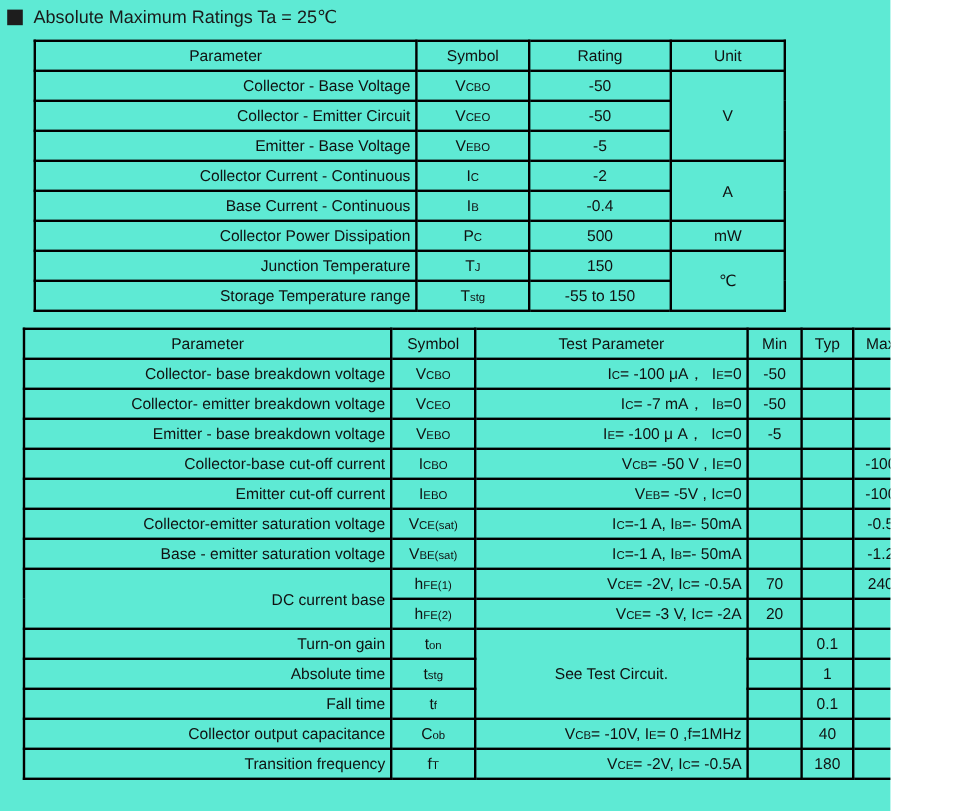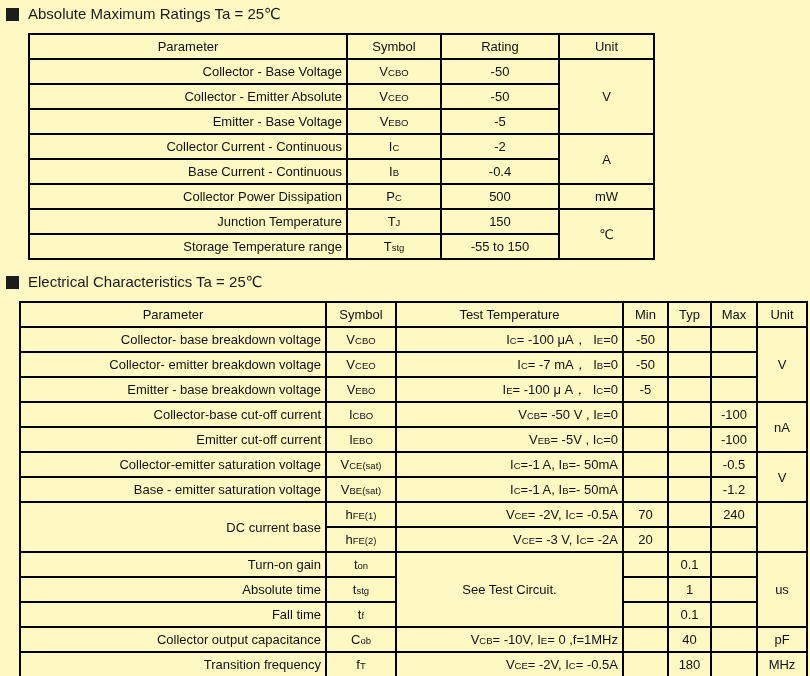--- a/index.html
+++ b/index.html
@@ -1,18 +1,18 @@
 <!DOCTYPE html>
 <html><head>
 <meta charset="utf-8">
 <style>
   html,body { margin:0; padding:0; background:#ffffff; }
   .page {
-    position:relative; width:810px; height:676px; overflow:hidden;
-    background:#fef9c3; color:#111;
+    position:relative; width:742px; height:676px; overflow:hidden;
+    background:#5eead4; color:#111;
     font-family:"Liberation Sans","DejaVu Sans",sans-serif;
     font-size:13px; padding-top:5px; box-sizing:border-box;
   }
   .sec-title { display:flex; align-items:center; gap:9px; margin-left:6px; font-size:15px; color:#1a1a1a; }
   .marker { width:13px; height:13px; background:#1d1d1d; flex:0 0 auto; }
   table { border-collapse:collapse; table-layout:fixed; }
   tr { height:25px; }
   th, td {
     border:2px solid #000; padding:0 4px; text-align:center; vertical-align:middle;
     font-weight:400; font-size:13px; color:#111; overflow:hidden; white-space:nowrap;
@@ -49,21 +49,21 @@
           </tr>
         </thead>
         <tbody>
           <tr>
             <td class="left">Collector - Base Voltage</td>
             <td><span>V</span><span class="sub">CBO</span></td>
             <td>-50</td>
             <td rowspan="3">V</td>
           </tr>
           <tr>
-            <td class="left">Collector - Emitter Absolute</td>
+            <td class="left">Collector - Emitter Circuit</td>
             <td><span>V</span><span class="sub">CEO</span></td>
             <td>-50</td>
           </tr>
           <tr>
             <td class="left">Emitter - Base Voltage</td>
             <td><span>V</span><span class="sub">EBO</span></td>
             <td>-5</td>
           </tr>
           <tr>
             <td class="left">Collector Current  - Continuous</td>
@@ -91,39 +91,35 @@
           <tr>
             <td class="left">Storage Temperature range</td>
             <td><span>T</span><span class="sub">stg</span></td>
             <td>-55 to 150</td>
           </tr>
         </tbody>
       </table>
   </div>
 
   <div class="section sec2">
-    <div class="sec-title">
-      <span class="marker"></span>
-      <span>Electrical Characteristics Ta = 25℃</span>
-    </div>
     <table class="t2">
         <colgroup>
           <col style="width: 306px;">
           <col style="width: 70px;">
           <col style="width: 227px;">
           <col style="width: 45px;">
           <col style="width: 43px;">
           <col style="width: 46px;">
           <col style="width: 50px;">
         </colgroup>
         <thead>
           <tr>
             <th>Parameter</th>
             <th>Symbol</th>
-            <th>Test Temperature</th>
+            <th>Test Parameter</th>
             <th>Min</th>
             <th>Typ</th>
             <th>Max</th>
             <th>Unit</th>
           </tr>
         </thead>
         <tbody>
           <tr>
             <td class="left">Collector- base breakdown voltage</td>
             <td><span>V</span><span class="sub">CBO</span></td>

